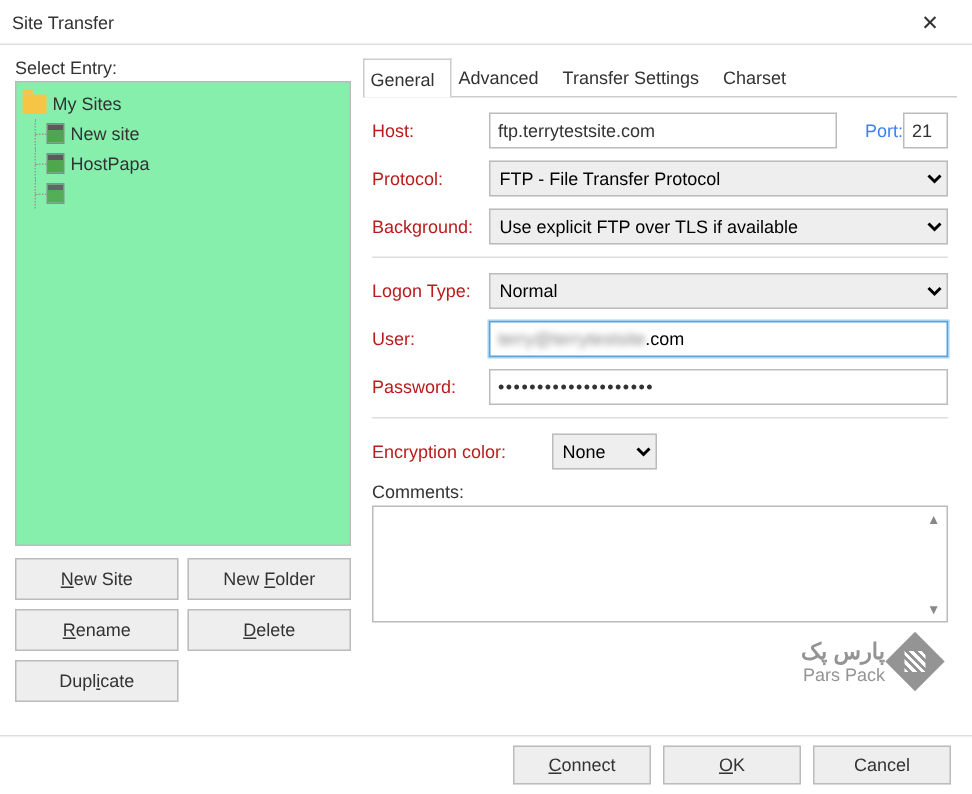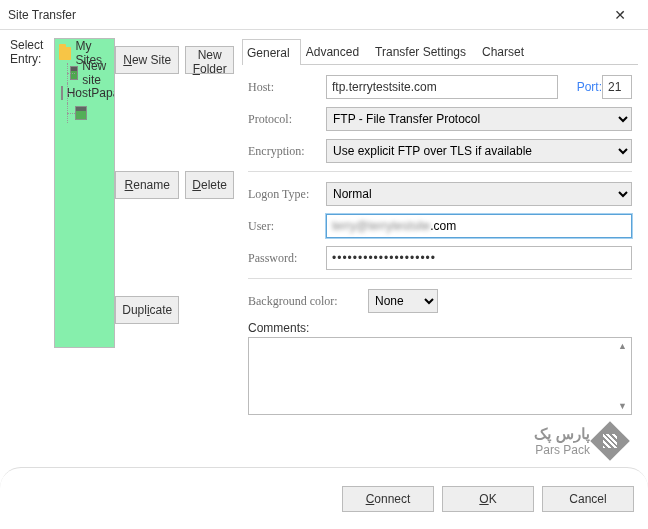--- a/index.html
+++ b/index.html
@@ -4,21 +4,21 @@
 <style>
 * { box-sizing: border-box; font-family: "Segoe UI", Tahoma, sans-serif; font-size: 12px; }
 body { margin: 0; padding: 0; background: #fff; width: 648px; height: 529px; position: relative; }
 
 .titlebar { height: 30px; display: flex; align-items: center; padding: 0 8px; border-bottom: 1px solid #ddd; }
 .titlebar .title { flex: 1; color: #333; font-size: 12px; }
 .titlebar .close { width: 40px; text-align: center; color: #333; font-size: 14px; cursor: pointer; }
 
 .body { display: flex; padding: 8px 10px 6px 10px; gap: 8px; }
 
-.left-panel { width: 224px; display: flex; flex-direction: row; }
+.left-panel { width: 224px; display: flex; flex-direction: column; }
 .left-panel .select-label { color: #333; margin-bottom: 2px; }
 .tree-box { border: 1px solid #bbb; background: #86efac; height: 310px; padding: 4px 2px; overflow: auto; }
 .tree-row { display: flex; align-items: center; height: 20px; padding-left: 2px; }
 .folder-icon { width: 16px; height: 13px; background: #f7c546; border-radius: 1px; position: relative; margin-right: 4px; display: inline-block; }
 .folder-icon::before { content: ""; position: absolute; top: -3px; left: 0; width: 7px; height: 3px; background: #f7c546; border-radius: 1px 1px 0 0; }
 .site-icon { width: 12px; height: 14px; background: linear-gradient(#5a5a5a 0 30%, #4ea74e 30% 100%); border: 1px solid #888; margin-right: 4px; display: inline-block; }
 .tree-line { width: 14px; position: relative; display: inline-block; height: 20px; }
 .tree-line::before { content: ""; position: absolute; border-left: 1px dotted #999; left: 6px; top: 0; bottom: 0; }
 .tree-line::after { content: ""; position: absolute; border-top: 1px dotted #999; left: 6px; top: 10px; width: 8px; }
 .tree-text { color: #333; }
@@ -26,21 +26,21 @@
 .left-buttons { display: grid; grid-template-columns: 1fr 1fr; gap: 6px; margin-top: 8px; }
 .left-buttons button { height: 28px; background: #eee; border: 1px solid #bbb; color: #333; cursor: pointer; }
 
 .right-panel { flex: 1; }
 .tabs { display: flex; border-bottom: 1px solid #ccc; }
 .tab { padding: 6px 10px 5px 4px; border: 1px solid transparent; border-bottom: none; color: #333; cursor: pointer; }
 .tab.active { border-color: #ccc; background: #fff; position: relative; top: 1px; }
 
 .form { padding: 10px 6px 0 6px; }
 .form-row { display: flex; align-items: center; margin-bottom: 8px; }
-.form-row .lbl { width: 78px; color: #737373; font-family: Liberation Serif, serif; }
+.form-row .lbl { width: 78px; color: #b91c1c; }
 .form-row input[type=text], .form-row input[type=password] { height: 24px; border: 1px solid #bbb; padding: 0 5px; background: #fff; color: #333; }
 .form-row select { height: 24px; border: 1px solid #bbb; padding: 0 2px; background: #eee; color: #000000; }
 .host { flex: 1; }
 .port-lbl { width: 36px; text-align: right; margin-left: 8px; color: #3b82f6; }
 .port { width: 30px; }
 .full { flex: 1; }
 .sep { border: none; border-top: 1px solid #ddd; margin: 6px 0 10px 0; }
 
 .user-input.focused { border: 1px solid #5aa3d8 !important; outline: 1px solid #a6d1f0; }
 .blurred { color: #888; filter: blur(2px); display: inline-block; }
@@ -52,21 +52,21 @@
 .comments-box { border: 1px solid #bbb; height: 78px; position: relative; background: #fff; }
 .comments-box .scroll { position: absolute; right: 0; top: 0; bottom: 0; width: 17px; display: flex; flex-direction: column; justify-content: space-between; align-items: center; }
 .comments-box .arr { width: 16px; height: 16px; color: #888; font-size: 9px; display: flex; align-items: center; justify-content: center; }
 
 .watermark { position: absolute; right: 24px; bottom: 72px; display: flex; align-items: center; opacity: 0.7; margin-top: 23px; }
 .wm-diamond { width: 28px; height: 28px; background: #676767; transform: rotate(45deg); display: flex; align-items: center; justify-content: center; margin-left: 6px; }
 .wm-diamond .inner { width: 14px; height: 14px; background: repeating-linear-gradient(45deg, #fff 0 2px, #676767 2px 4px); transform: rotate(-45deg); }
 .wm-text { color: #676767; font-size: 11px; text-align: right; direction: rtl; }
 .wm-text .t1 { font-size: 15px; font-weight: 600; letter-spacing: 2px; }
 
-.footer { position: absolute; left: 0; right: 0; bottom: 0; height: 62px; border-top: 1px solid #ddd; display: flex; justify-content: flex-end; align-items: center; padding: 0 14px; gap: 8px; background: #fff; border-radius: 21px; }
+.footer { position: absolute; left: 0; right: 0; bottom: 0; height: 39px; border-top: 1px solid #ddd; display: flex; justify-content: flex-end; align-items: center; padding: 0 14px; gap: 8px; background: #fff; }
 .footer button { width: 92px; height: 26px; background: #eee; border: 1px solid #bbb; color: #333; cursor: pointer; }
 
 .u { text-decoration: underline; }
 </style>
 </head>
 <body>
 
 <div class="titlebar">
   <span class="title">Site Transfer</span>
   <span class="close">✕</span>
@@ -117,42 +117,42 @@
         <span class="lbl">Host:</span>
         <input type="text" class="host" value="ftp.terrytestsite.com" style="">
         <span class="port-lbl">Port:</span>
         <input type="text" class="port" value="21" style="">
       </div>
       <div class="form-row">
         <span class="lbl">Protocol:</span>
         <select class="full"><option>FTP - File Transfer Protocol</option></select>
       </div>
       <div class="form-row">
-        <span class="lbl">Encryption:</span>
+        <span class="lbl">Background:</span>
         <select class="full"><option>Use explicit FTP over TLS if available</option></select>
       </div>
       <hr class="sep">
       <div class="form-row">
         <span class="lbl">Logon Type:</span>
         <select class="full"><option>Normal</option></select>
       </div>
       <div class="form-row">
         <span class="lbl">User:</span>
         <div class="full user-input focused" style="height:24px;display:flex;align-items:center;padding:0 5px;background:#fff;">
           <span class="blurred">terry@terrytestsite</span>
             <span>.com</span>
         </div>
       </div>
       <div class="form-row">
         <span class="lbl">Password:</span>
         <input type="text" class="full" style="letter-spacing: 1px;" value="••••••••••••••••••••">
       </div>
       <hr class="sep">
       <div class="form-row bg-row">
-        <span class="lbl">Background color:</span>
+        <span class="lbl">Encryption color:</span>
         <select class="bg-select"><option>None</option></select>
       </div>
       <span class="comments-label">Comments:</span>
       <div class="comments-box">
         <div class="scroll">
           <div class="arr">▲</div>
           <div class="arr">▼</div>
         </div>
       </div>
     </div>

